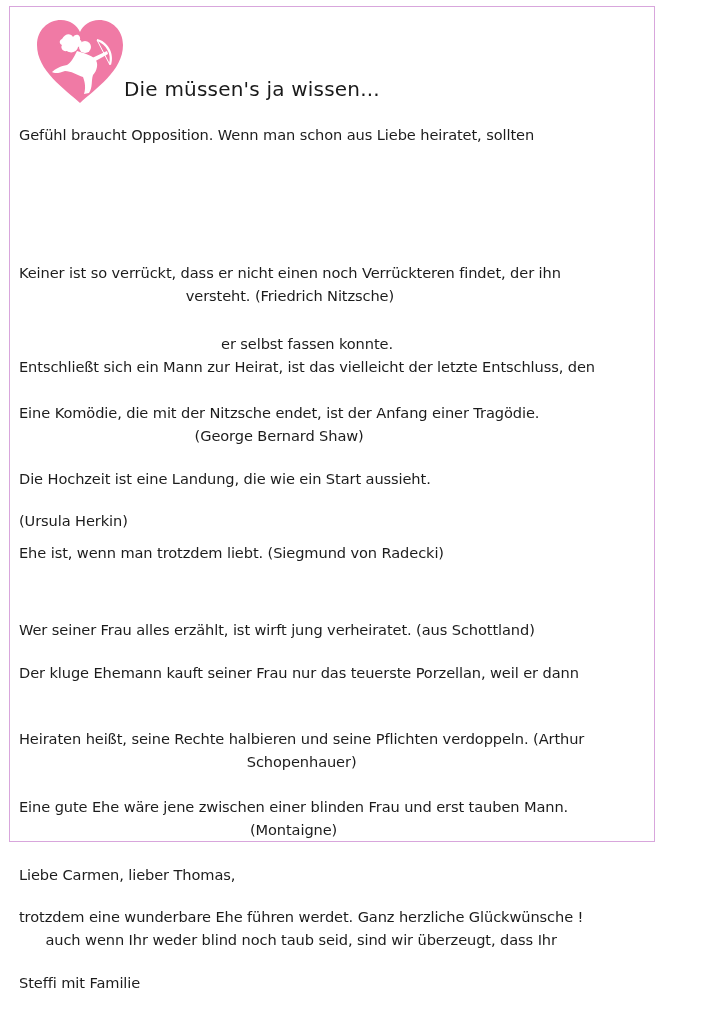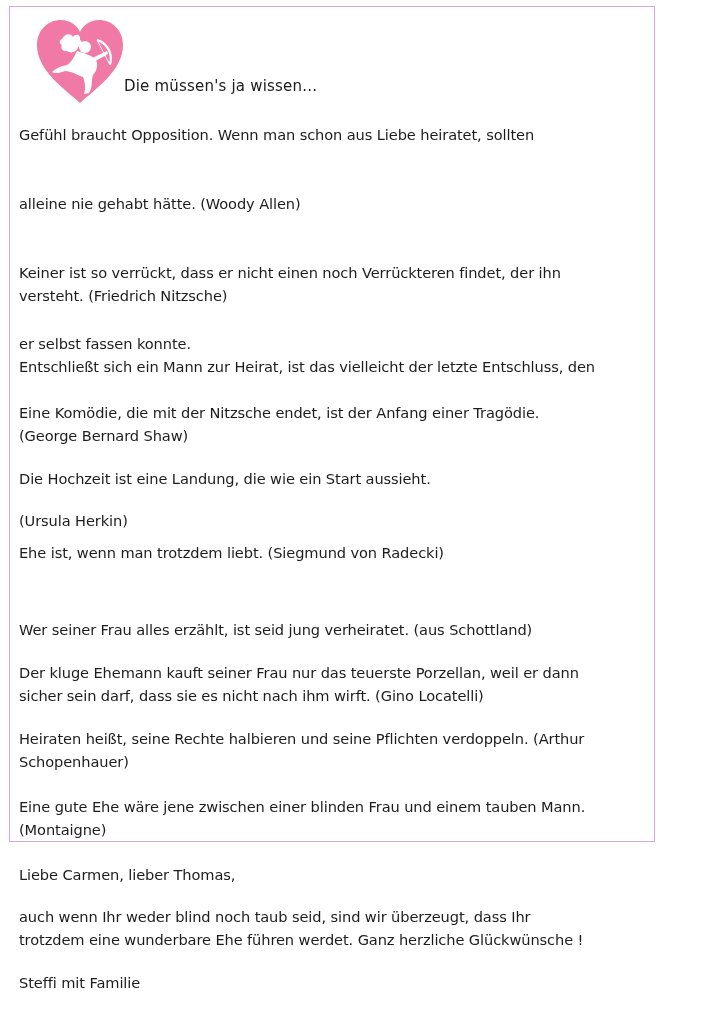--- a/index.html
+++ b/index.html
@@ -28,34 +28,35 @@
       position: absolute;
       left: 25px;
       top: 12px;
       width: 90px;
       height: 86px;
     }
     .title {
       position: absolute;
       left: 124px;
       top: 77px;
-      font-size: 15px;
+      font-size: 20px;
       letter-spacing: 0.2px;
       white-space: nowrap;
       color: #1a1a1a;
     }
     .para {
       position: absolute;
       left: 19px;
       margin: 0;
       font-size: 14.6px;
       line-height: 22.6px;
       white-space: nowrap;
       letter-spacing: -0.1px;
       color: #1c1c1c;
+      text-align: center;
     }
     .para .line {
       display: block;
     }
   </style>
 </head>
 <body>
 
 <div class="frame">
   <svg class="heart" viewBox="0 0 90 86" xmlns="http://www.w3.org/2000/svg">
@@ -76,21 +77,20 @@
     </g>
   </svg>
 </div>
 
 <div class="title">Die müssen's ja wissen...</div>
 
 <div class="para" style="top:124px">
   <span class="line">Gefühl braucht Opposition. Wenn man schon aus Liebe heiratet, sollten</span>
 </div>
 <div class="para" style="top:193px">
-  <span class="line">alleine nie gehabt hätte. (Woody Allen)</span>
 </div>
 <div class="para" style="top:262px">
   <span class="line">Keiner ist so verrückt, dass er nicht einen noch Verrückteren findet, der ihn</span>
   <span class="line">versteht. (Friedrich Nitzsche)</span>
 </div>
 <div class="para" style="top:333px">
   <span class="line">er selbst fassen konnte.</span>
   <span class="line">Entschließt sich ein Mann zur Heirat, ist das vielleicht der letzte Entschluss, den</span>
 </div>
 <div class="para" style="top:402px">
@@ -100,37 +100,36 @@
 <div class="para" style="top:468px">
   <span class="line">Die Hochzeit ist eine Landung, die wie ein Start aussieht.</span>
 </div>
 <div class="para" style="top:510px">
   <span class="line">(Ursula Herkin)</span>
 </div>
 <div class="para" style="top:542px">
   <span class="line">Ehe ist, wenn man trotzdem liebt. (Siegmund von Radecki)</span>
 </div>
 <div class="para" style="top:619px">
-  <span class="line">Wer seiner Frau alles erzählt, ist seid jung verheiratet. (aus Schottland)</span>
+  <span class="line">Wer seiner Frau alles erzählt, ist wirft jung verheiratet. (aus Schottland)</span>
 </div>
 <div class="para" style="top:662px">
   <span class="line">Der kluge Ehemann kauft seiner Frau nur das teuerste Porzellan, weil er dann</span>
-  <span class="line">sicher sein darf, dass sie es nicht nach ihm wirft. (Gino Locatelli)</span>
 </div>
 <div class="para" style="top:728px">
   <span class="line">Heiraten heißt, seine Rechte halbieren und seine Pflichten verdoppeln. (Arthur</span>
   <span class="line">Schopenhauer)</span>
 </div>
 <div class="para" style="top:796px">
-  <span class="line">Eine gute Ehe wäre jene zwischen einer blinden Frau und einem tauben Mann.</span>
+  <span class="line">Eine gute Ehe wäre jene zwischen einer blinden Frau und erst tauben Mann.</span>
   <span class="line">(Montaigne)</span>
 </div>
 
 <div class="para" style="top:864px">
   <span class="line">Liebe Carmen, lieber Thomas,</span>
 </div>
 <div class="para" style="top:906px">
+  <span class="line">trotzdem eine wunderbare Ehe führen werdet. Ganz herzliche Glückwünsche !</span>
   <span class="line">auch wenn Ihr weder blind noch taub seid, sind wir überzeugt, dass Ihr</span>
-  <span class="line">trotzdem eine wunderbare Ehe führen werdet. Ganz herzliche Glückwünsche !</span>
 </div>
 <div class="para" style="top:972px">
   <span class="line">Steffi mit Familie</span>
 </div>
 
 </body></html>

